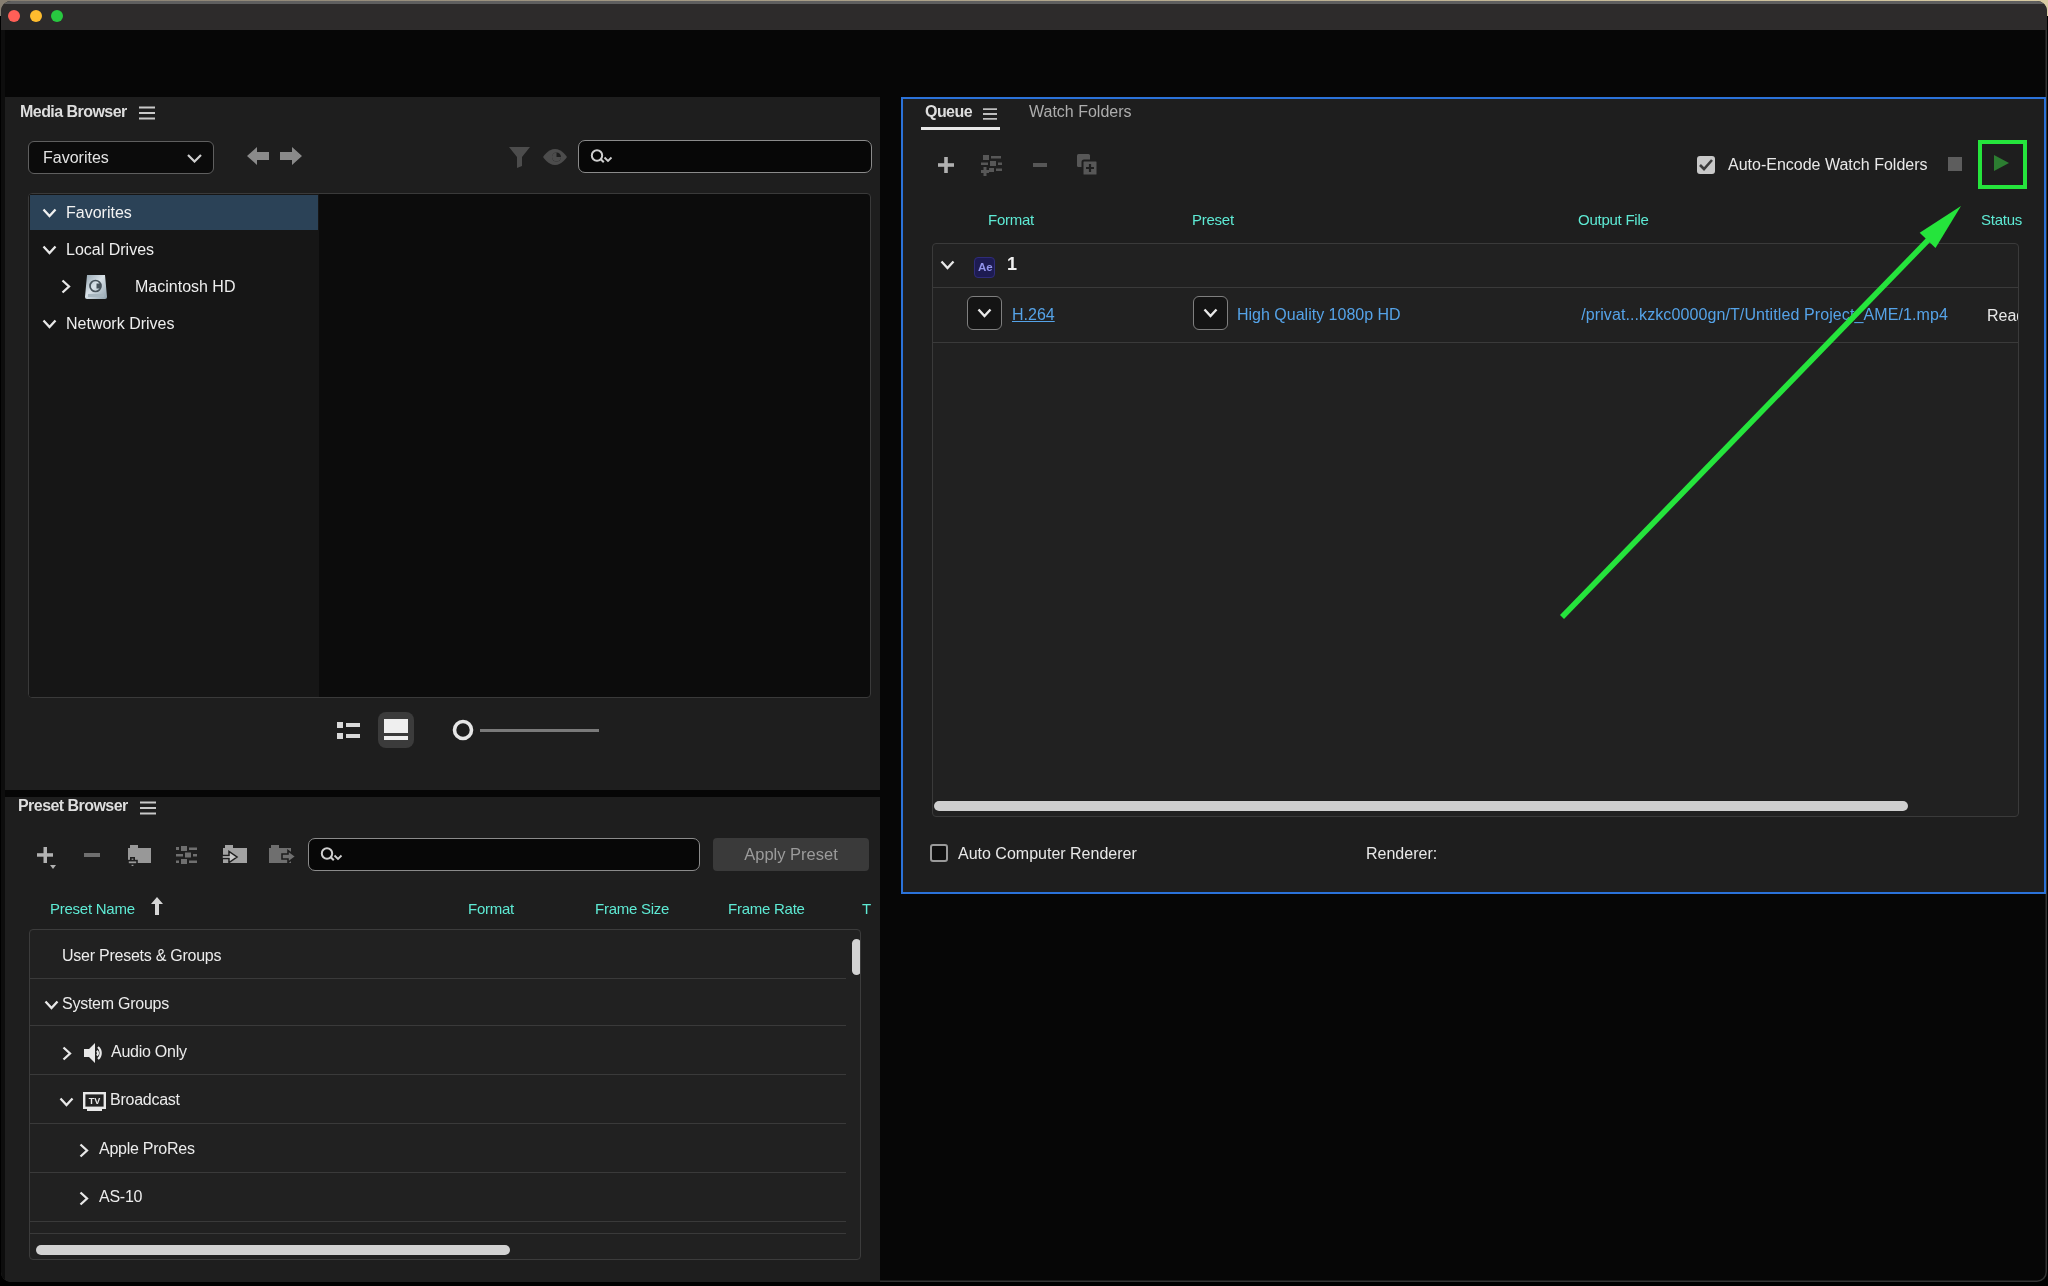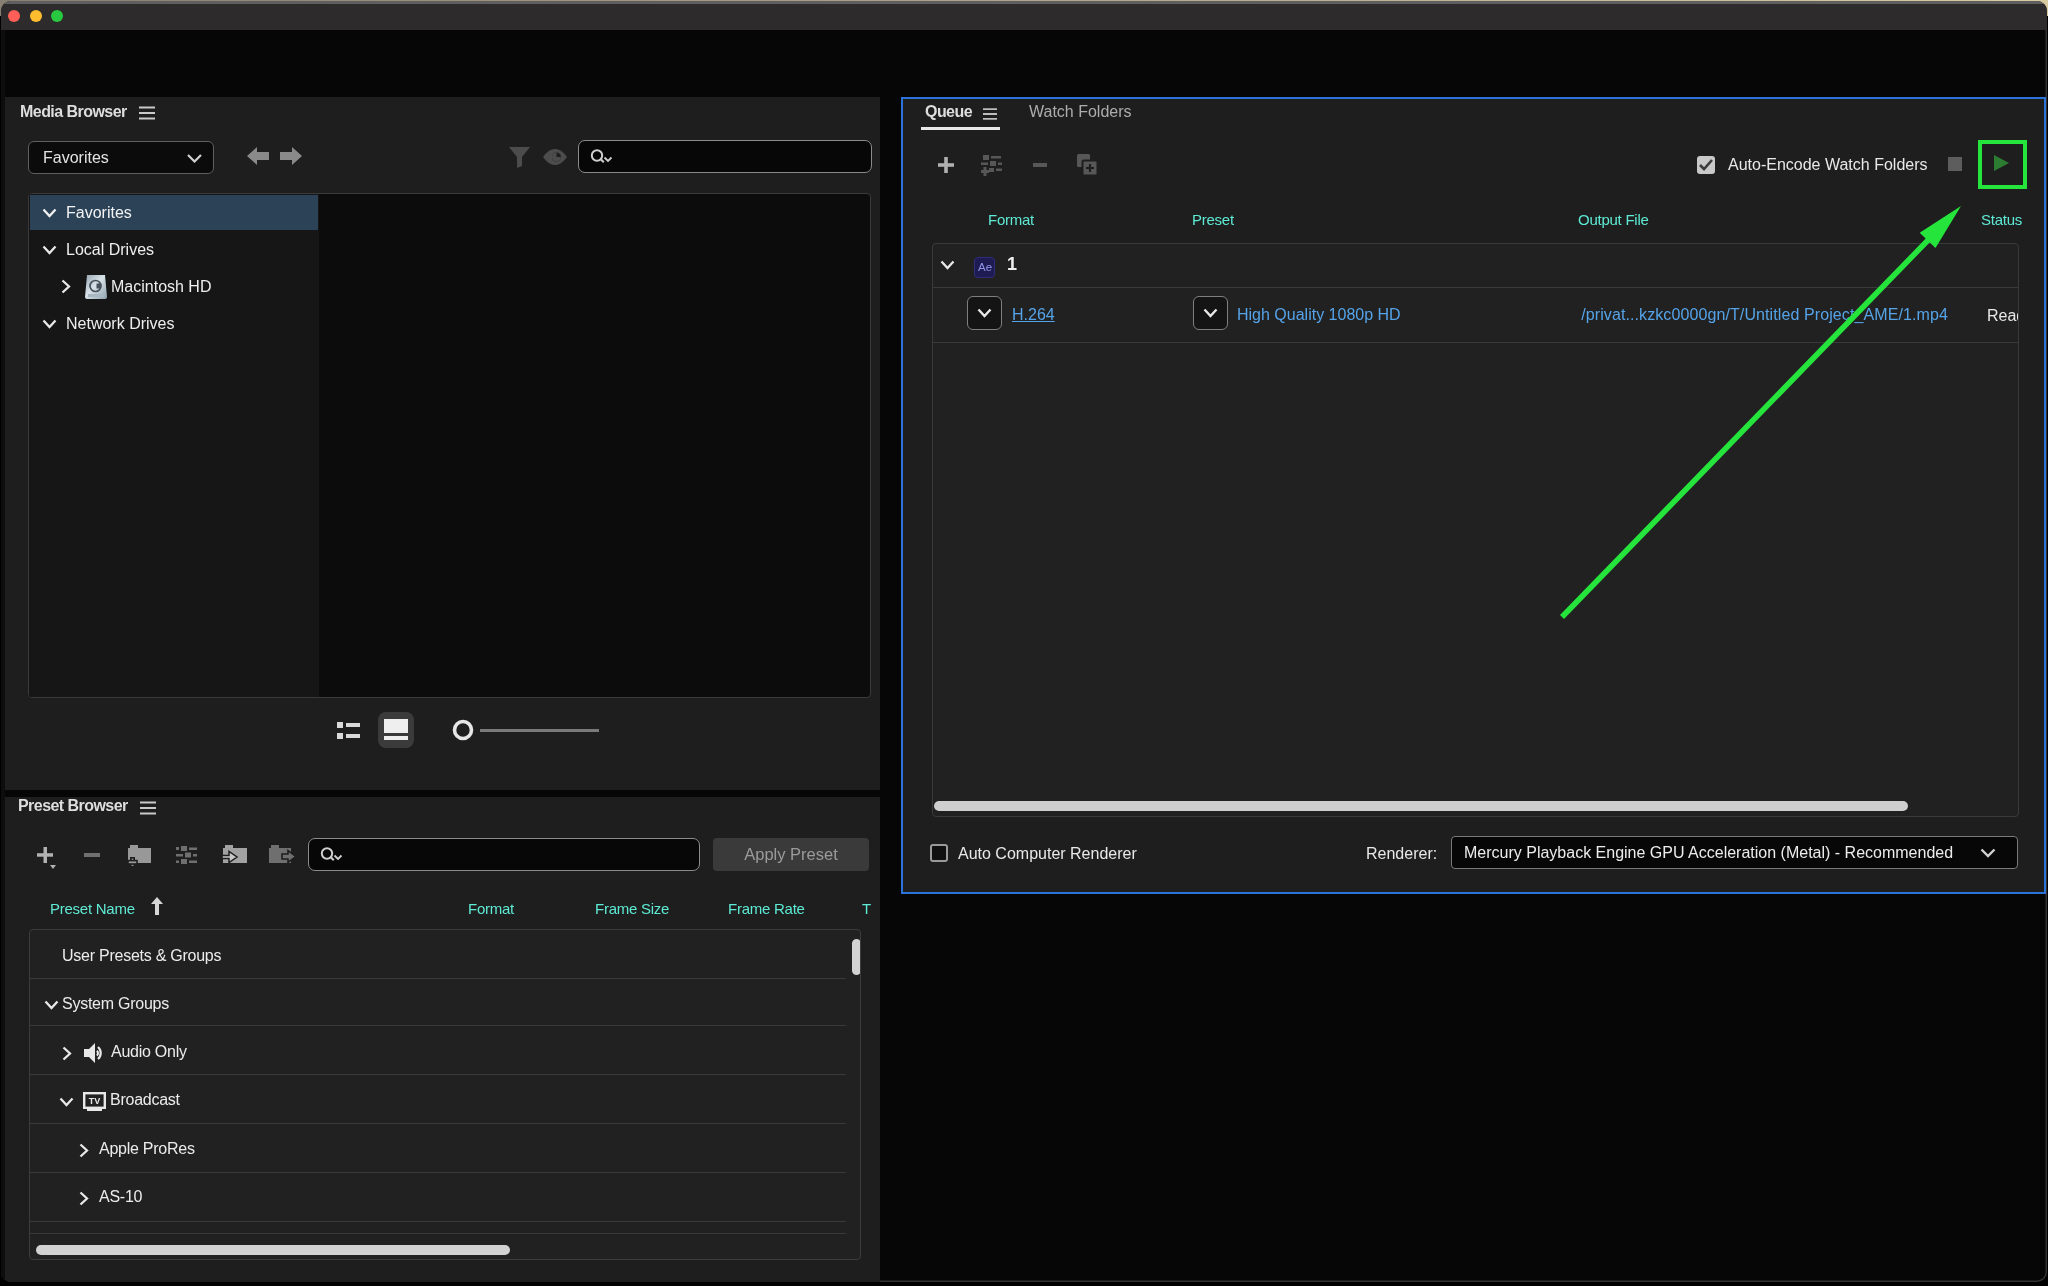--- a/index.html
+++ b/index.html
@@ -129,21 +129,21 @@
                 <stop offset="0" stop-color="#93a5b1"></stop>
                 <stop offset=".45" stop-color="#d9e2e8"></stop>
                 <stop offset="1" stop-color="#8ea0ac"></stop>
               </linearGradient>
             </defs>
             <path d="M2 0 L20 0 L22 22 Q22 24 20 24 L2 24 Q0 24 0 22 Z" fill="url(#dg)"></path>
             <circle cx="10.5" cy="11" r="5.5" fill="none" stroke="#47525a" stroke-width="1.7"></circle>
             <rect x="11.5" y="8.5" width="4" height="5" fill="#47525a"></rect>
             <rect x="3" y="19" width="16" height="3" fill="#a8b7c0"></rect>
           </svg>
-        <span style="margin-left:4px">Macintosh HD</span>
+        <span style="margin-left:28px">Macintosh HD</span>
       </div>
       <div class="abs trow" style="top:112px">
         <svg style="margin-left:12px" width="15" height="10">
             <polyline points="1.5,1.5 7.5,8 13.5,1.5" fill="none" stroke="#e8e8e8" stroke-width="2.3"></polyline>
           </svg>
         <span style="margin-left:9px">Network Drives</span>
       </div>
     </div>
     <svg class="abs" style="left:335px;top:624px" width="23" height="20">
         <g fill="#d9d9d9">
@@ -336,21 +336,21 @@
     </div>
     <span class="abs hdr" style="left:85px;top:112px">Format</span>
     <span class="abs hdr" style="left:289px;top:112px">Preset</span>
     <span class="abs hdr" style="left:675px;top:112px">Output File</span>
     <span class="abs hdr" style="left:1078px;top:112px">Status</span>
     <div class="abs qtable">
       <svg class="abs" style="left:7px;top:16px" width="15" height="10">
           <polyline points="1.5,1.5 7.5,8 13.5,1.5" fill="none" stroke="#e8e8e8" stroke-width="2.3"></polyline>
         </svg>
       <div class="abs" style="left:41px;top:13px;width:21px;height:21px;background:#1d1b52;border-radius:4px;border:1px solid #2f2c7a">
-        <span class="abs" style="left:3px;top:3px;font-size:11.5px;font-weight:400;color:#9193ea">Ae</span>
+        <span class="abs" style="left:3px;top:3px;font-size:11.5px;font-weight:700;color:#9193ea">Ae</span>
       </div>
       <span class="abs" style="left:74px;top:10px;font-size:18px;font-weight:700;color:#f0f0f0">1</span>
       <div class="abs" style="left:0;top:43px;width:1085px;height:1px;background:#3a3a3a"></div>
       <div class="abs dd" style="left:34px;top:52px;width:35px;height:34px">
         <svg width="15" height="10">
             <polyline points="1.5,1.5 7.5,8 13.5,1.5" fill="none" stroke="#e8e8e8" stroke-width="2.4"></polyline>
           </svg>
       </div>
       <span class="abs link" style="left:79px;top:62px;text-decoration:underline">H.264</span>
       <div class="abs dd" style="left:260px;top:52px;width:35px;height:34px">
@@ -360,26 +360,20 @@
       </div>
       <span class="abs link" style="left:304px;top:62px">High Quality 1080p HD</span>
       <span class="abs link" style="right:70px;top:62px;white-space:nowrap;letter-spacing:0.1px">/privat...kzkc0000gn/T/Untitled Project_AME/1.mp4</span>
       <span class="abs" style="left:1054px;top:63px;font-size:16px;color:#e8e8e8">Ready</span>
       <div class="abs" style="left:0;top:98px;width:1085px;height:1px;background:#3a3a3a"></div>
       <div class="abs scrollthumb" style="left:1px;top:557px;width:974px;height:10px;background:#cfcfcf"></div>
     </div>
     <div class="abs chk" style="left:27px;top:745px;width:18px;height:18px;border:2px solid #9a9a9a;background:#101010"></div>
     <span class="abs t16" style="left:55px;top:746px">Auto Computer Renderer</span>
     <span class="abs t16" style="left:463px;top:746px">Renderer:</span>
-    <div class="abs" style="left:548px;top:737px;width:567px;height:33px;background:#070707;border:1.5px solid #7a7a7a;border-radius:4px">
-      <span class="abs" style="left:12px;top:7px;font-size:16px;color:#ececec">Mercury Playback Engine GPU Acceleration (Metal) - Recommended</span>
-      <svg class="abs" style="left:528px;top:11px" width="16" height="10">
-          <polyline points="1.5,1.5 8,8 14.5,1.5" fill="none" stroke="#d0d0d0" stroke-width="2.4"></polyline>
-        </svg>
-    </div>
   </div>
 
 </div>
 
 <svg class="abs" style="left:0;top:0;pointer-events:none" width="2048" height="1286">
   <line x1="1562" y1="617" x2="1934" y2="234" stroke="#25e43c" stroke-width="5.6"></line>
   <polygon points="1961,206 1935.5,248.1 1919.7,232.7" fill="#25e43c"></polygon>
 </svg>
 
 </body></html>

